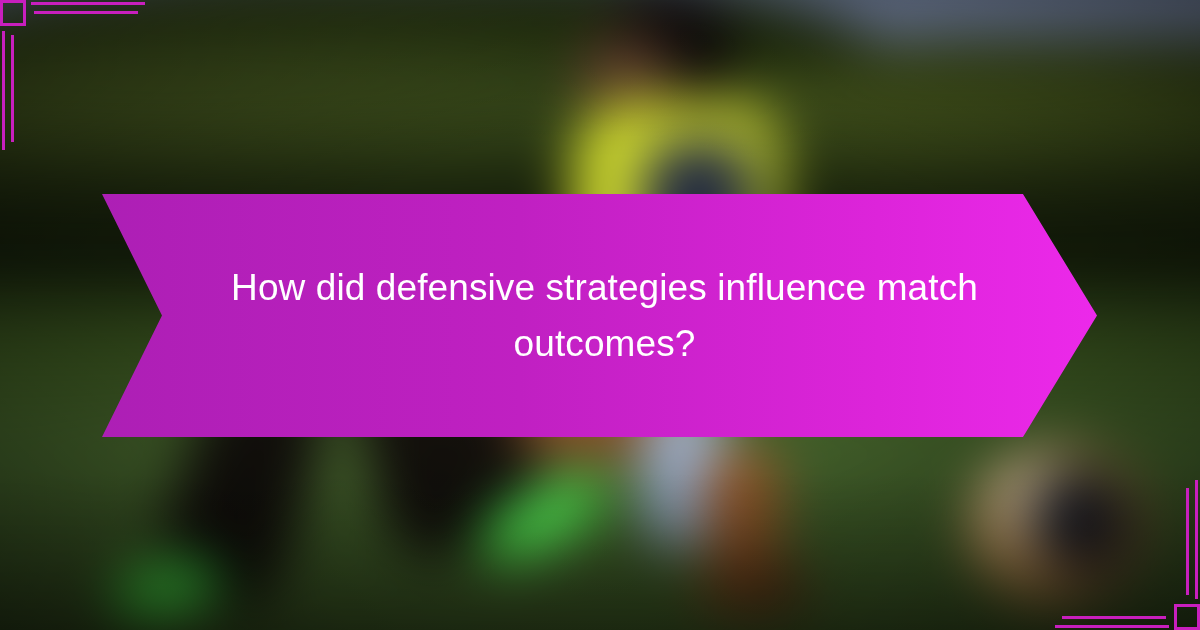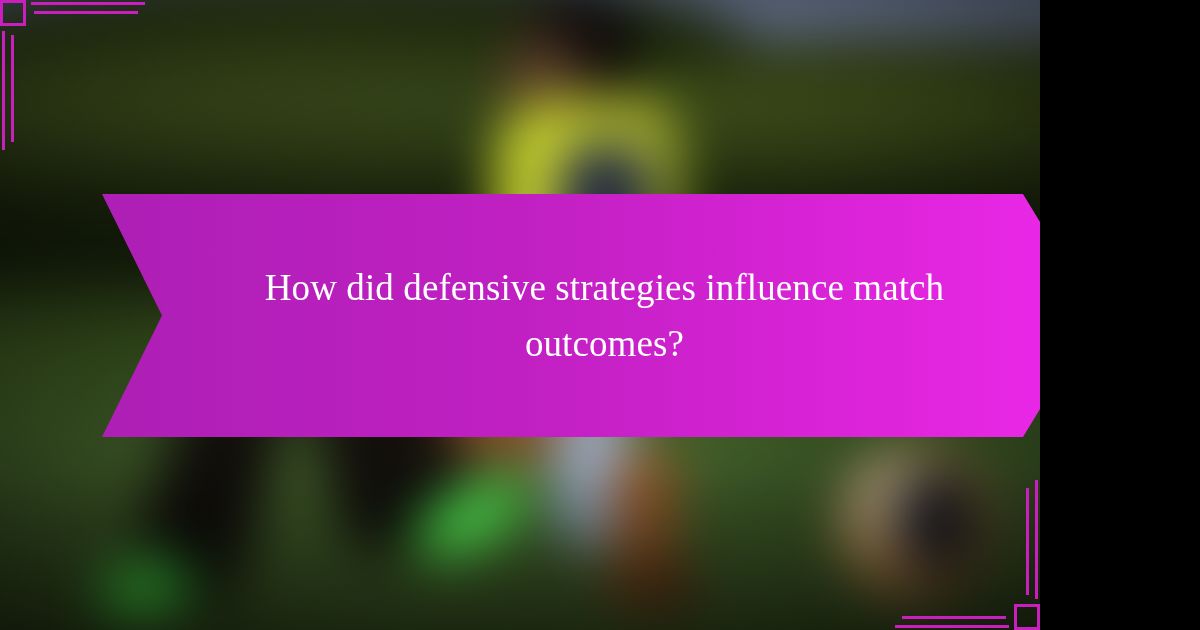--- a/index.html
+++ b/index.html
@@ -2,24 +2,24 @@
 <html><head>
 <meta charset="utf-8">
 <style>
   html, body {
     margin: 0;
     padding: 0;
     background: #000;
   }
   #stage {
     position: relative;
-    width: 1040px;
+    width: 1200px;
     height: 630px;
     overflow: hidden;
-    font-family: Liberation Serif, serif;
+    font-family: Liberation Sans, sans-serif;
   }
 
   
   .bg-root {
     position: absolute;
     inset: 0;
     overflow: hidden;
     background: #2c3a1e;
   }
   .bg-layer {

